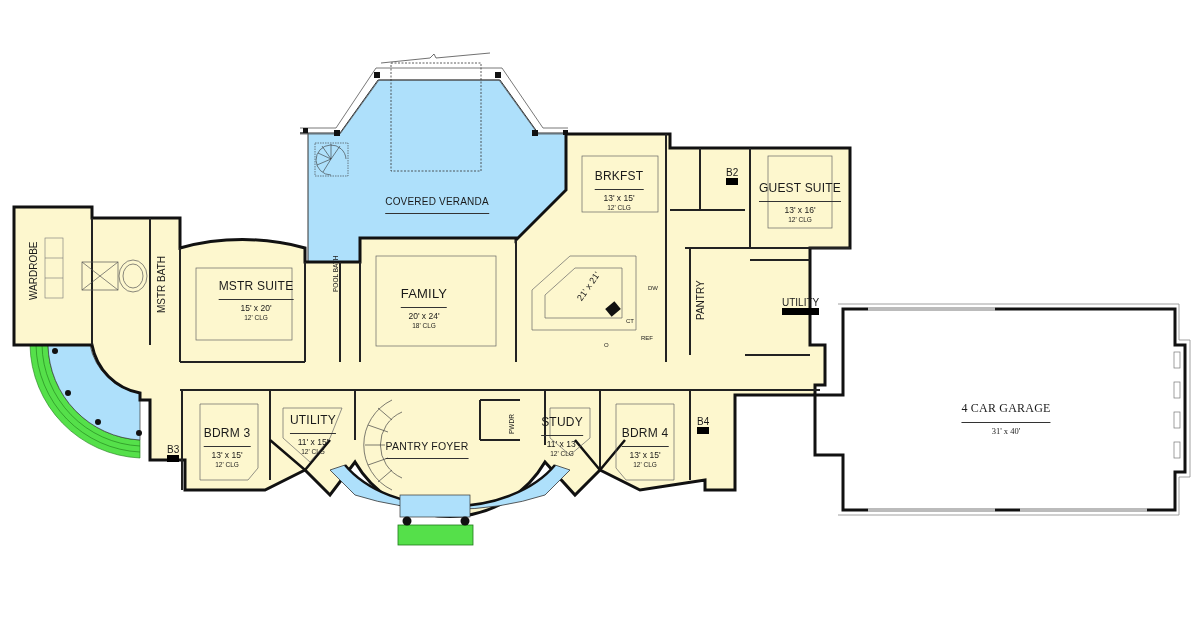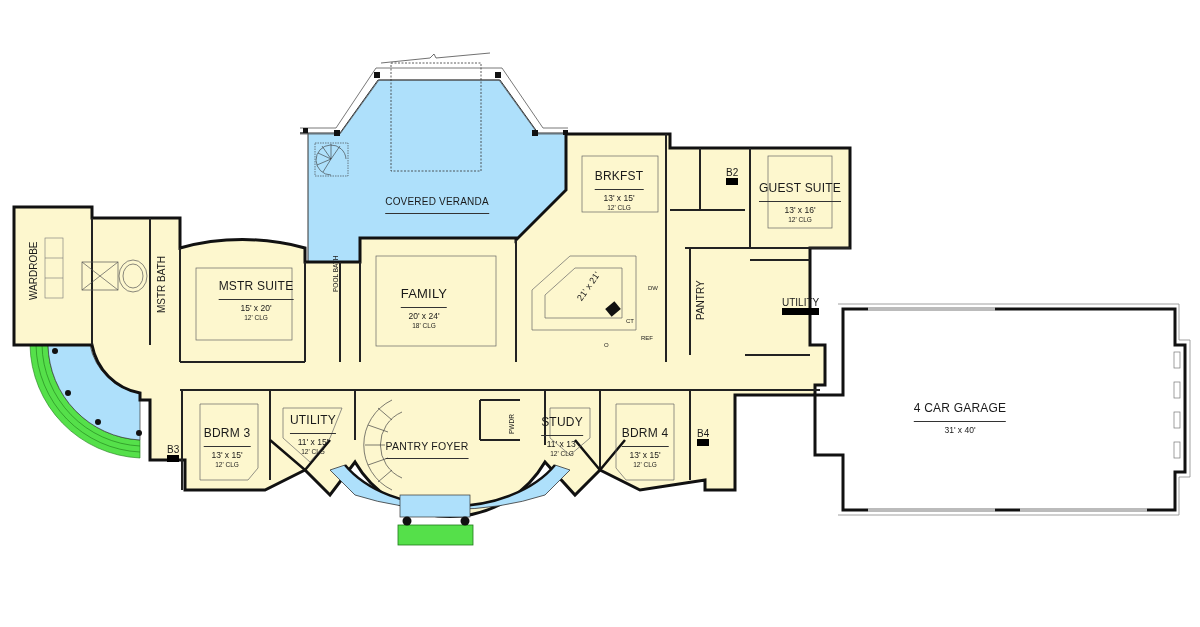--- a/index.html
+++ b/index.html
@@ -207,21 +207,21 @@
 
 <div class="lbl" style="left:800px; top:178px;">
   <span class="name">GUEST SUITE</span>
   <span class="dim">13' x 16'</span>
   <span class="clg">12' CLG</span>
 </div>
 
 <div class="vert" style="left:695px; top:320px;">PANTRY</div>
 <div class="small-lbl" style="left:738px; top:297px;margin-left:44px;">UTILITY</div>
 
-<div class="lbl" style="left:960px; top:398px;">
+<div class="lbl" style="left:1006px; top:398px;font-family:Liberation Serif, serif;">
   <span class="name">4 CAR GARAGE</span>
   <span class="dim">31' x 40'</span>
 </div>
 
 <div class="small-lbl" style="left:167px; top:444px;">B3</div>
 
 <div class="lbl" style="left:227px; top:423px;">
   <span class="name">BDRM 3</span>
   <span class="dim">13' x 15'</span>
   <span class="clg">12' CLG</span>
@@ -244,13 +244,13 @@
   <span class="dim">11' x 13'</span>
   <span class="clg">12' CLG</span>
 </div>
 
 <div class="lbl" style="left:645px; top:423px;">
   <span class="name">BDRM 4</span>
   <span class="dim">13' x 15'</span>
   <span class="clg">12' CLG</span>
 </div>
 
-<div class="small-lbl" style="left:697px; top:428px;">B4</div>
+<div class="small-lbl" style="left:697px; top:416px;">B4</div>
 
 </body></html>

